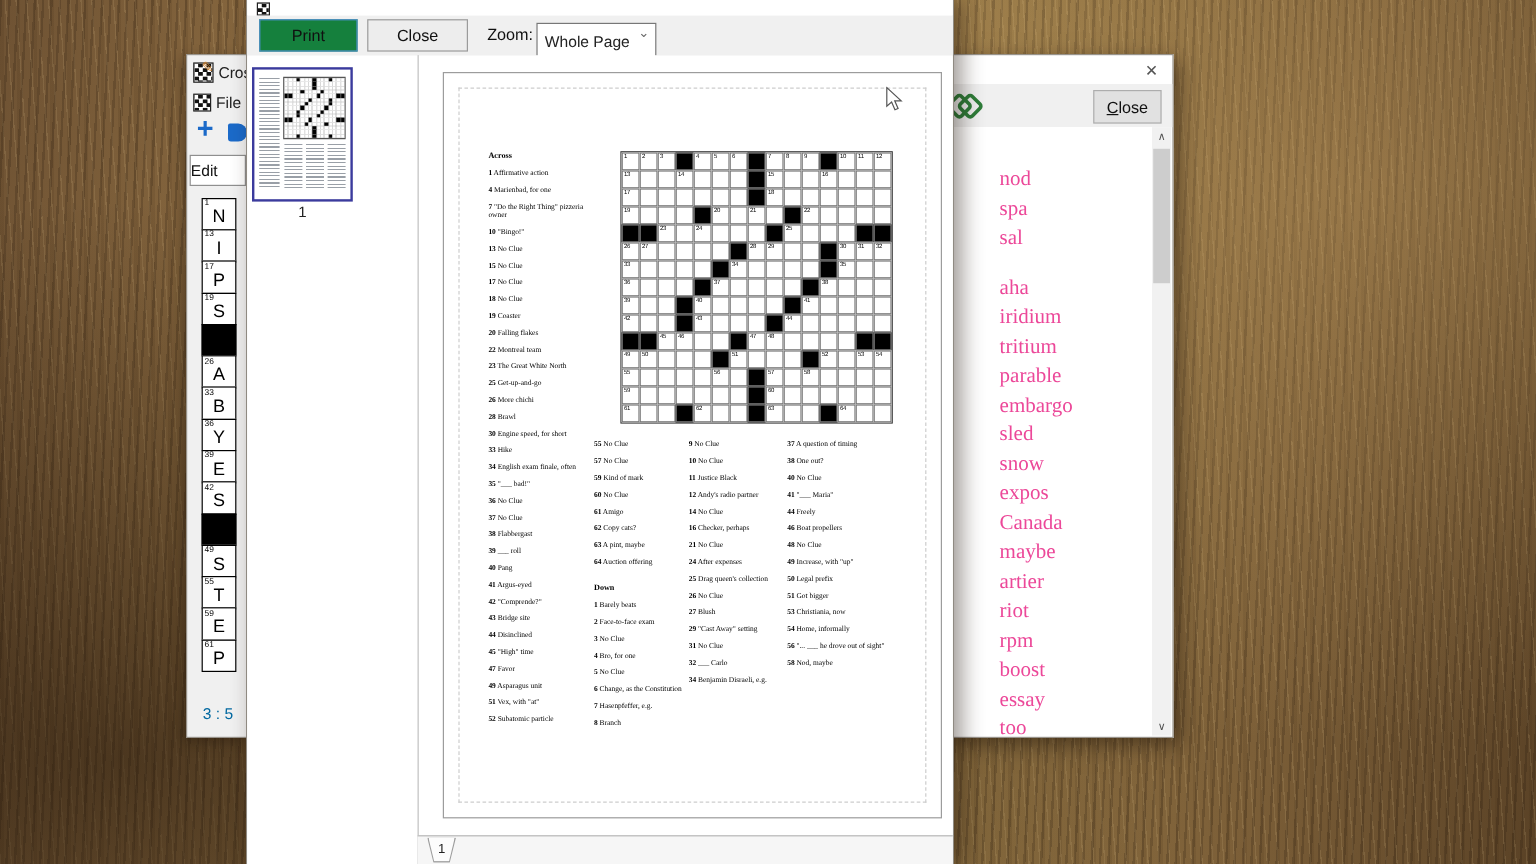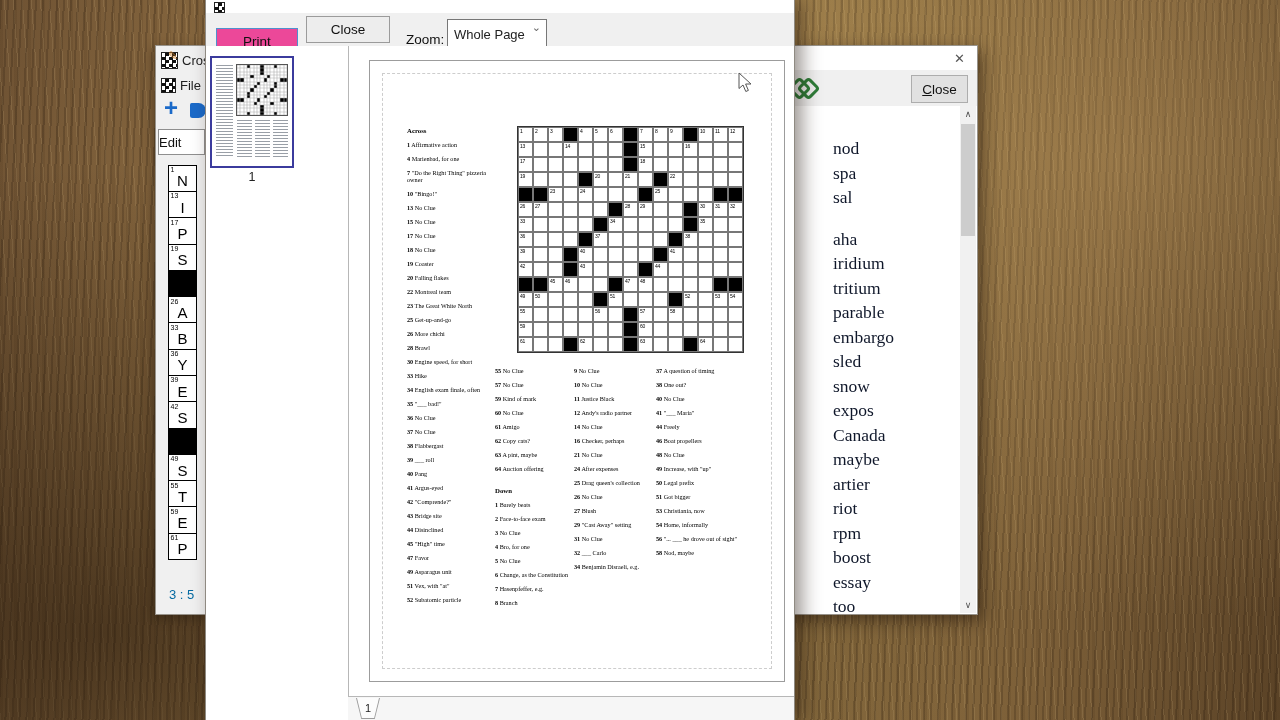--- a/index.html
+++ b/index.html
@@ -35,37 +35,37 @@
   
   #right-win{left:786px;top:45px;width:190px;height:568px;background:#fff;border:1px solid #98938b;
     box-shadow:5px 6px 16px rgba(30,18,8,.5);z-index:2;}
   #rw-x{top:5px;right:12px;font-size:13px;color:#555;cursor:default;}
   #rw-toolbar{left:0;top:24px;right:0;height:36px;background:#f0f0f0;}
   .chain{position:absolute;width:11px;height:11px;border:3px solid #2e7d39;border-radius:4px;transform:rotate(45deg);}
   #rw-closebtn{position:absolute;right:9px;top:5px;width:55px;height:26px;background:#e1e1e1;border:1px solid #adadad;
     display:flex;align-items:center;justify-content:center;font-size:13.5px;color:#111;}
   #rw-closebtn span::first-letter{text-decoration:underline;}
   #rw-list{position:absolute;left:0;top:60px;right:17px;bottom:1px;background:#fff;padding:30px 0 0 46px;box-sizing:border-box;overflow:hidden;}
-  .word{font-family:"Liberation Serif",serif;font-size:17.5px;line-height:24.5px;color:#0f172a;}
+  .word{font-family:"Liberation Serif",serif;font-size:17.5px;line-height:24.5px;color:#ec4899;}
   .wgap{height:17px;}
   #rw-scroll{position:absolute;right:1px;top:60px;width:16px;bottom:1px;background:#f1f1f1;}
   .sarrow{position:absolute;left:0;width:16px;height:16px;display:flex;align-items:center;justify-content:center;
     font-size:9px;color:#505050;}
   #rw-thumb{position:absolute;left:1px;top:18px;width:14px;height:112px;background:#cdcdcd;}
   
   #pv-win{left:205px;top:0;width:588px;height:720px;background:#fff;border:1px solid #8f8a82;border-top:none;
     box-shadow:7px 0 18px rgba(30,18,8,.45);z-index:3;}
   #pv-titlebar{left:0;top:0;right:0;height:13px;background:#fff;}
   #pv-title-icon{left:8px;top:2px;width:9px;height:9px;}
   #pv-toolbar{left:0;top:13px;right:0;height:33px;background:#f0f0f0;border-bottom:1px solid #cfcfcf;}
   .pvbtn{position:absolute;top:3px;height:27px;display:flex;align-items:center;justify-content:center;
     font-size:13.5px;color:#111;box-sizing:border-box;}
-  #btn-print{left:10px;width:82px;background:#ec4899;border:1px solid #4f8fce;margin-top:12px;}
+  #btn-print{left:10px;width:82px;background:#15803d;border:1px solid #4f8fce;}
   #btn-close{left:100px;width:84px;background:#ededed;border:1px solid #9b9b9b;}
-  #zoom-label{left:200px;top:19px;font-size:13.5px;color:#111;}
+  #zoom-label{left:200px;top:8px;font-size:13.5px;color:#111;}
   #zoom-select{left:241px;top:6px;width:100px;height:30px;background:#fff;border:1px solid #777;box-sizing:border-box;
     font-size:13px;color:#222;display:flex;align-items:center;padding-left:6px;}
   #zoom-chevron{position:absolute;right:5px;top:1px;font-size:11px;color:#666;}
   #pv-thumbpanel{left:0;top:46px;width:142px;bottom:0;background:#fff;border-right:1px solid #b7b7b7;}
   #thumb{left:4px;top:10px;width:80px;height:108px;background:#fff;border:2px solid #3b3b9d;}
   .mini-text{position:absolute;background:repeating-linear-gradient(rgba(85,95,108,.6) 0 1px, transparent 1px 3px);}
   #mgrid{position:absolute;left:24px;top:6px;width:50px;height:50px;display:grid;
     grid-template-columns:repeat(15,1fr);grid-template-rows:repeat(15,1fr);border:1px solid #555;background:#cfcfcf;gap:0;}
   .mcell{background:#fff;box-shadow:inset 0 0 0 0.3px #aaa;}
   .mcell.blk{background:#000;}

